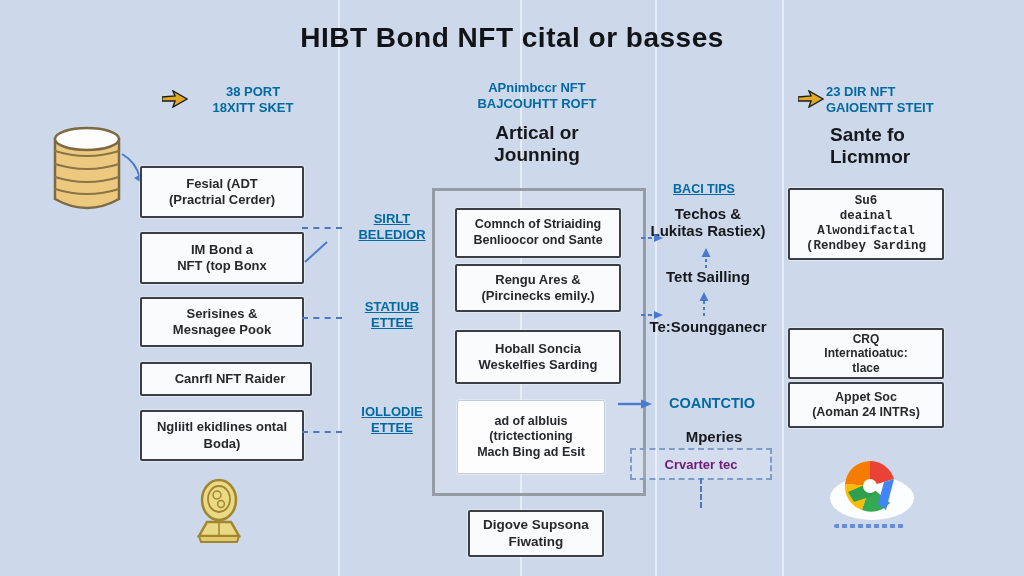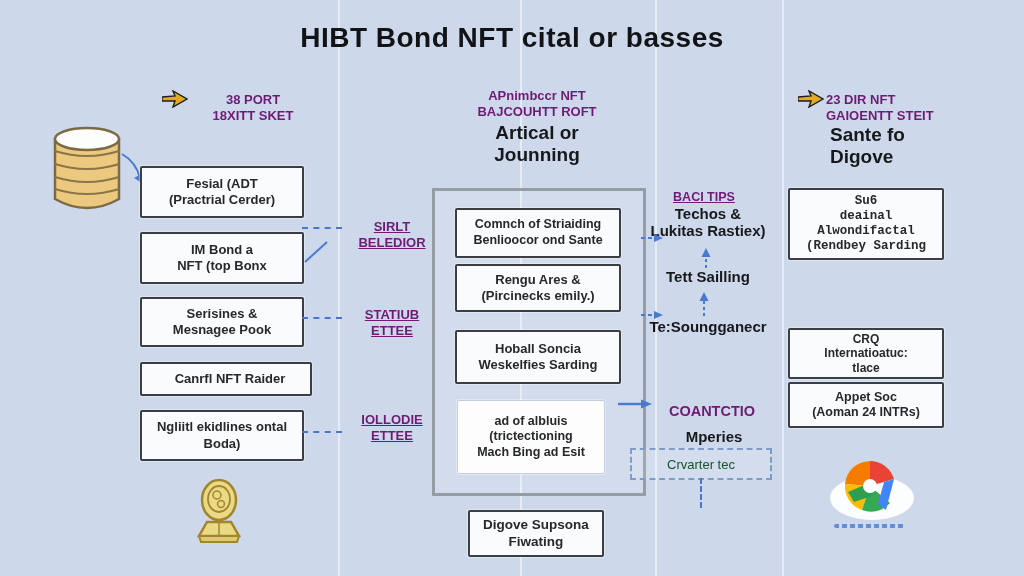--- a/index.html
+++ b/index.html
@@ -9,37 +9,37 @@
     font-family:"Liberation Sans","DejaVu Sans",sans-serif;
     color:#26282c;
   }
   .abs{position:absolute;}
   .ml{white-space:pre-line;}
   .stripe{position:absolute;top:0;bottom:0;width:2px;background:rgba(236,242,250,0.75);}
   .title{
     left:0;right:0;top:22px;text-align:center;
     font-size:28px;font-weight:700;color:#121316;letter-spacing:0.5px;
   }
-  .bluelbl{color:#701a75;font-weight:700;text-align:center;line-height:1.25;margin-top:8px;}
+  .bluelbl{color:#0369a1;font-weight:700;text-align:center;line-height:1.25;}
   .bluelbl.u{text-decoration:underline;}
   .blacklbl{color:#17181b;font-weight:700;text-align:center;line-height:1.15;}
   .box{
     background:#fafbfd;border:2px solid #3b3e43;border-radius:2px;
     display:flex;align-items:center;justify-content:center;text-align:center;
     font-weight:600;color:#26282c;line-height:1.25;box-shadow:0 0 0 1px rgba(255,255,255,0.35);
   }
   .box.light{border:1.5px solid #c3cddd;background:#fdfdfe;font-weight:600;}
   .panel{
     border:3px solid #969ca4;background:rgba(255,255,255,0.10);
   }
   .dashH{border-top:2px dashed #4a77c8;height:0;}
   .dashV{border-left:2px dashed #4a77c8;width:0;}
   .dashedBox{
     border:2px dashed #7d9cc8;display:flex;align-items:center;justify-content:center;
-    font-weight:400;color:#14532d;background:rgba(255,255,255,0.12);
+    font-weight:700;color:#701a75;background:rgba(255,255,255,0.12);
   }
   .capline{height:4px;border-radius:2px;background:repeating-linear-gradient(90deg,#4a7ad0 0 5px,transparent 5px 8px);opacity:.8;}
   svg{display:block;}
 </style>
 </head>
 <body>
 
 <div id="canvas">
 
   <div class="stripe" style="left:338px;"></div>
@@ -63,21 +63,21 @@
 Jounning</div>
 
   <div class="abs" style="left:798px;top:90px;">
     <svg width="26" height="18" viewBox="0 0 26 18">
       <polygon points="0,7 13,6 11,1 25,9 11,17 13,11 0,11" fill="#e2aa22" stroke="#1d1d1d" stroke-width="1.4"></polygon>
     </svg>
   </div>
   <div class="abs bluelbl ml" style="left:826px;top:84px;width:140px;font-size:13px;text-align:left;">23 DIR NFT
 GAIOENTT STEIT</div>
   <div class="abs blacklbl ml" style="left:830px;top:124px;width:140px;font-size:19px;text-align:left;">Sante fo
-Digove</div>
+Licmmor</div>
 
   <div class="abs" style="left:50px;top:123px;">
     <svg width="74" height="92" viewBox="0 0 74 92">
       <path d="M5 16 L5 76 Q37 94 69 76 L69 16 Z" fill="#ecc97f" stroke="#7c6a44" stroke-width="2.5"></path>
       <path d="M5 28 Q37 38 69 28" fill="none" stroke="#8a7448" stroke-width="2"></path>
       <path d="M5 41 Q37 51 69 41" fill="none" stroke="#8a7448" stroke-width="2"></path>
       <path d="M5 54 Q37 64 69 54" fill="none" stroke="#8a7448" stroke-width="2"></path>
       <path d="M5 66 Q37 76 69 66" fill="none" stroke="#8a7448" stroke-width="2"></path>
       <ellipse cx="37" cy="16" rx="32" ry="11" fill="#fdfdfb" stroke="#7c6a44" stroke-width="2.5"></ellipse>
     </svg>

